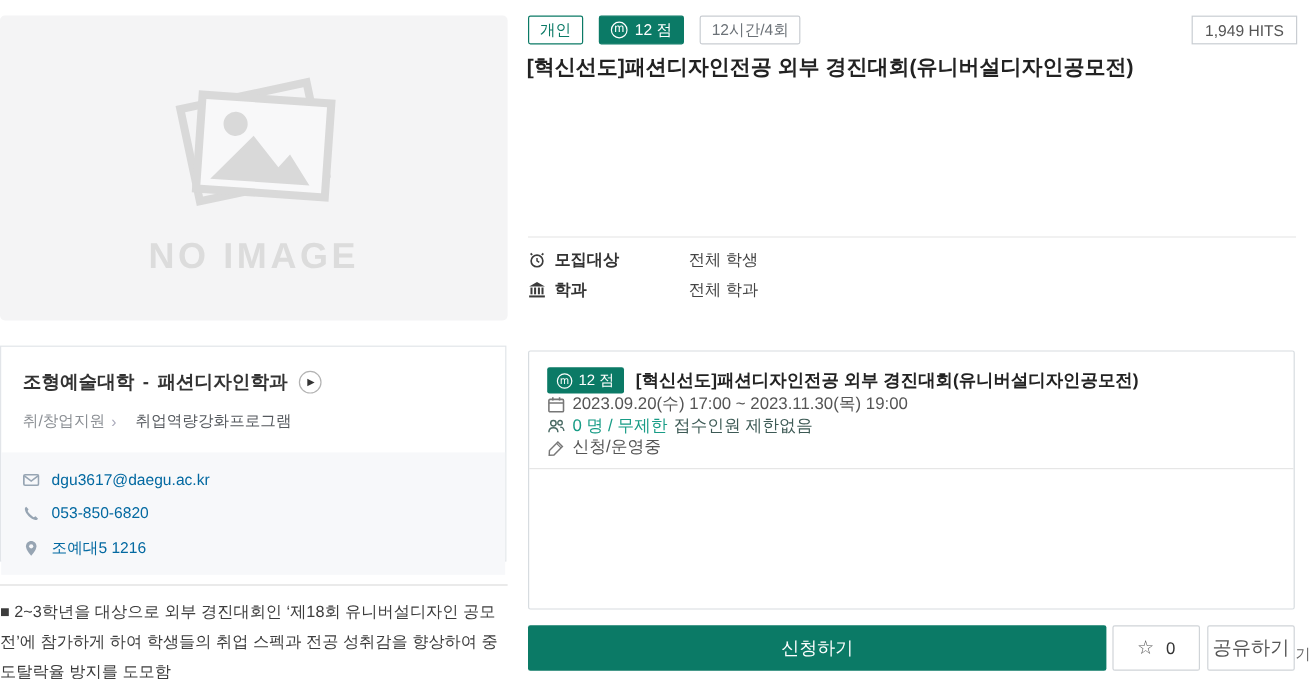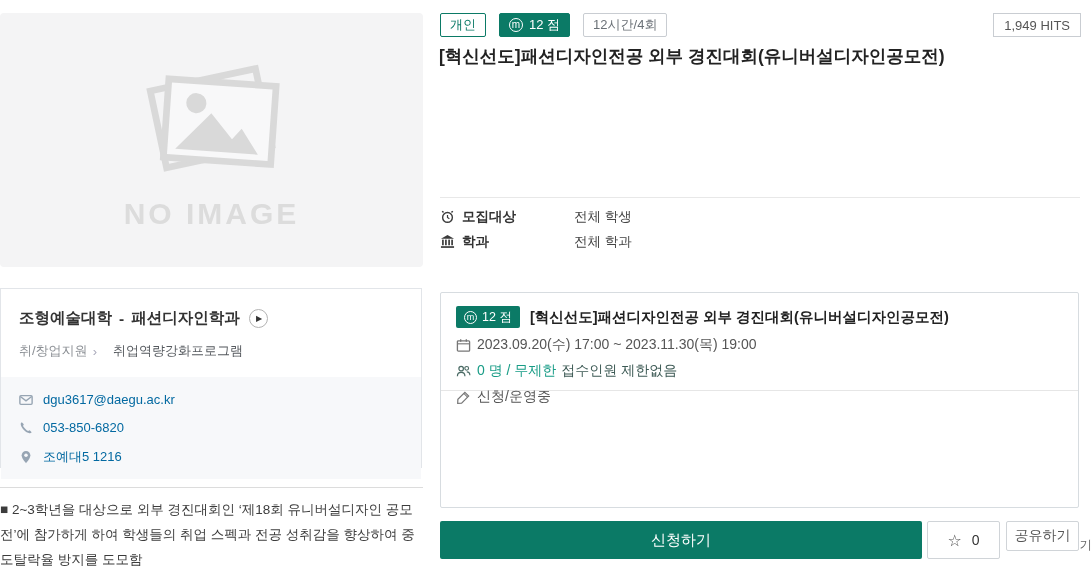--- a/index.html
+++ b/index.html
@@ -58,38 +58,38 @@
   .info-value { font-size:13.5px; color:#444; }
 
   .schedule-card { position:absolute; left:440px; top:292px; width:639px; height:216px;
     border:1px solid #d7dce0; background:#fff; border-radius:2px; }
   .sched-top { padding:13px 15px 0 15px; border-bottom:1px solid #e6e6e6; height:98px; }
   .sched-line1 { display:flex; align-items:center; gap:10px; }
   .sched-badge { height:22px; display:inline-flex; align-items:center; gap:5px; background:#0b7a66;
     color:#fff; font-size:12.5px; padding:0 8px; border-radius:2px; }
   .sched-badge .m-circle { width:13px; height:13px; font-size:9px; }
   .sched-title { font-size:14.5px; font-weight:700; color:#222; }
-  .sched-line { display:flex; align-items:center; margin-top:8px; font-size:14px; color:#555; }
+  .sched-line { display:flex; align-items:center; font-size:14px; color:#555; }
   .sched-line .sicon { width:21px; display:inline-flex; align-items:center; }
   .sched-line .sicon svg { width:15px; height:15px; }
   .cap-highlight { color:#189c86; }
   .cap-note { color:#3d5a55; margin-left:5px; }
 
   .apply-btn { position:absolute; left:440px; top:521px; width:482px; height:38px;
     background:#0b7a66; color:#fff; font-size:15px; border:none; display:flex;
     align-items:center; justify-content:center; cursor:pointer; border-radius:2px;
     font-family:inherit; }
   .star-btn { position:absolute; left:927px; top:521px; width:73px; height:38px;
     background:#fff; border:1px solid #d0d4d8; display:flex; align-items:center;
     justify-content:center; gap:10px; cursor:pointer; border-radius:2px; font-family:inherit; }
   .star-glyph { font-size:16px; color:#555; }
   .star-count { font-size:14px; color:#333; }
-  .share-btn { position:absolute; left:1006px; top:521px; width:73px; height:30px;
+  .share-btn { position:absolute; left:1006px; top:521px; width:73px; height:38px;
     background:#fff; border:1px solid #d0d4d8; display:flex; align-items:center;
-    justify-content:center; font-size:14px; color:#555; cursor:pointer; border-radius:2px; font-family:inherit; }
+    justify-content:center; font-size:16px; color:#555; cursor:pointer; border-radius:2px; font-family:inherit; }
 </style>
 </head>
 <body>
 
 <div class="page">
 
   <div class="image-ph">
     <svg viewBox="0 0 150 112">
       <g transform="rotate(-12 70 56)">
         <rect x="26" y="22" width="96" height="70" fill="#f4f4f5" stroke="#d9d9d9" stroke-width="6"></rect>

